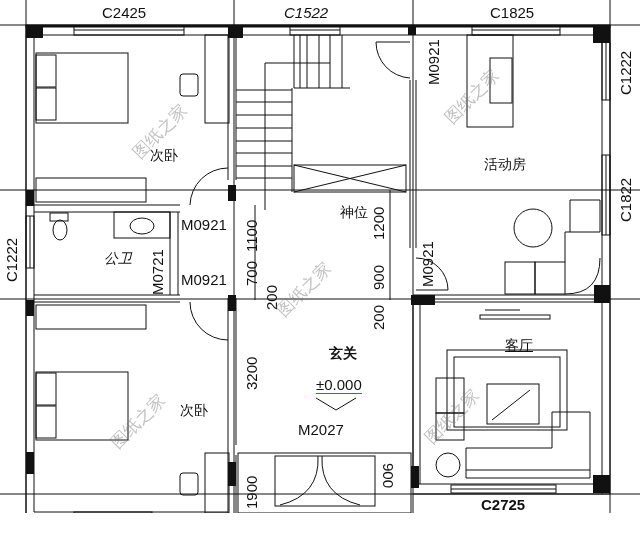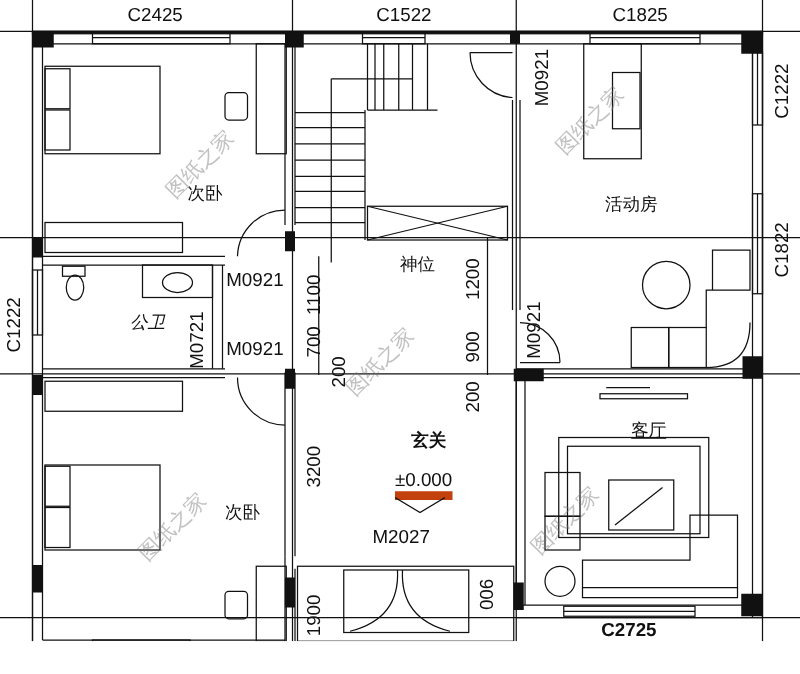--- a/index.html
+++ b/index.html
@@ -169,21 +169,21 @@
     <rect x="411" y="295" width="24" height="10"></rect>
     <rect x="594" y="285" width="16" height="18"></rect>
     <rect x="26" y="452" width="8" height="22"></rect>
     <rect x="228" y="462" width="8" height="24"></rect>
     <rect x="411" y="466" width="8" height="22"></rect>
     <rect x="593" y="475" width="17" height="18"></rect>
   </g>
 </svg>
 
 <div class="lbl" style="left:102px;top:5px;">C2425</div>
-<div class="lbl" style="left:301px;top:5px;">C1522</div>
+<div class="lbl" style="left:284px;top:5px;font-style:italic;">C1522</div>
 <div class="lbl" style="left:490px;top:5px;">C1825</div>
 <div class="lbl" style="left:481px;top:497px;font-weight:bold;">C2725</div>
 <div class="lbl vt" style="left:4px;top:282px;">C1222</div>
 <div class="lbl vt" style="left:618px;top:95px;">C1222</div>
 <div class="lbl vt" style="left:618px;top:222px;">C1822</div>
 
 <div class="lbl vt" style="left:426px;top:85px;">M0921</div>
 <div class="lbl" style="left:181px;top:217px;">M0921</div>
 <div class="lbl vt" style="left:150px;top:295px;">M0721</div>
 <div class="lbl" style="left:181px;top:272px;">M0921</div>
@@ -196,26 +196,26 @@
 <div class="lbl vt" style="left:371px;top:240px;">1200</div>
 <div class="lbl vt" style="left:371px;top:290px;">900</div>
 <div class="lbl vt" style="left:371px;top:330px;">200</div>
 <div class="lbl vt" style="left:244px;top:390px;">3200</div>
 <div class="lbl vt" style="left:244px;top:509px;">1900</div>
 <div class="lbl" style="left:378px;top:463px;transform:rotate(90deg);transform-origin:left top;left:396px;">900</div>
 
 <div class="lbl room" style="left:150px;top:148px;">次卧</div>
 <div class="lbl room" style="left:104px;top:251px;font-style:italic;">公卫</div>
 <div class="lbl room" style="left:180px;top:403px;">次卧</div>
-<div class="lbl room" style="left:320px;top:205px;">神位</div>
+<div class="lbl room" style="left:340px;top:205px;">神位</div>
 <div class="lbl room" style="left:329px;top:346px;font-weight:bold;">玄关</div>
 <div class="lbl room" style="left:484px;top:157px;">活动房</div>
 <div class="lbl room" style="left:505px;top:338px;text-decoration:underline;">客厅</div>
 
-<div class="lbl" style="left:316px;top:377px;border-bottom:7px solid #c2410c;padding-bottom:1px;">±0.000</div>
+<div class="lbl" style="left:316px;top:377px;border-bottom:1px solid #c2410c;padding-bottom:1px;">±0.000</div>
 <svg width="40" height="14" style="left:316px;top:397px;">
       <path d="M0 1 L20 13 L40 1" stroke="#111" fill="none"></path>
     </svg>
 
 <div class="wm" style="left:126px;top:120px;">图纸之家</div>
 <div class="wm" style="left:438px;top:85px;">图纸之家</div>
 <div class="wm" style="left:270px;top:278px;">图纸之家</div>
 <div class="wm" style="left:104px;top:410px;">图纸之家</div>
 <div class="wm" style="left:418px;top:405px;">图纸之家</div>
 </div>

